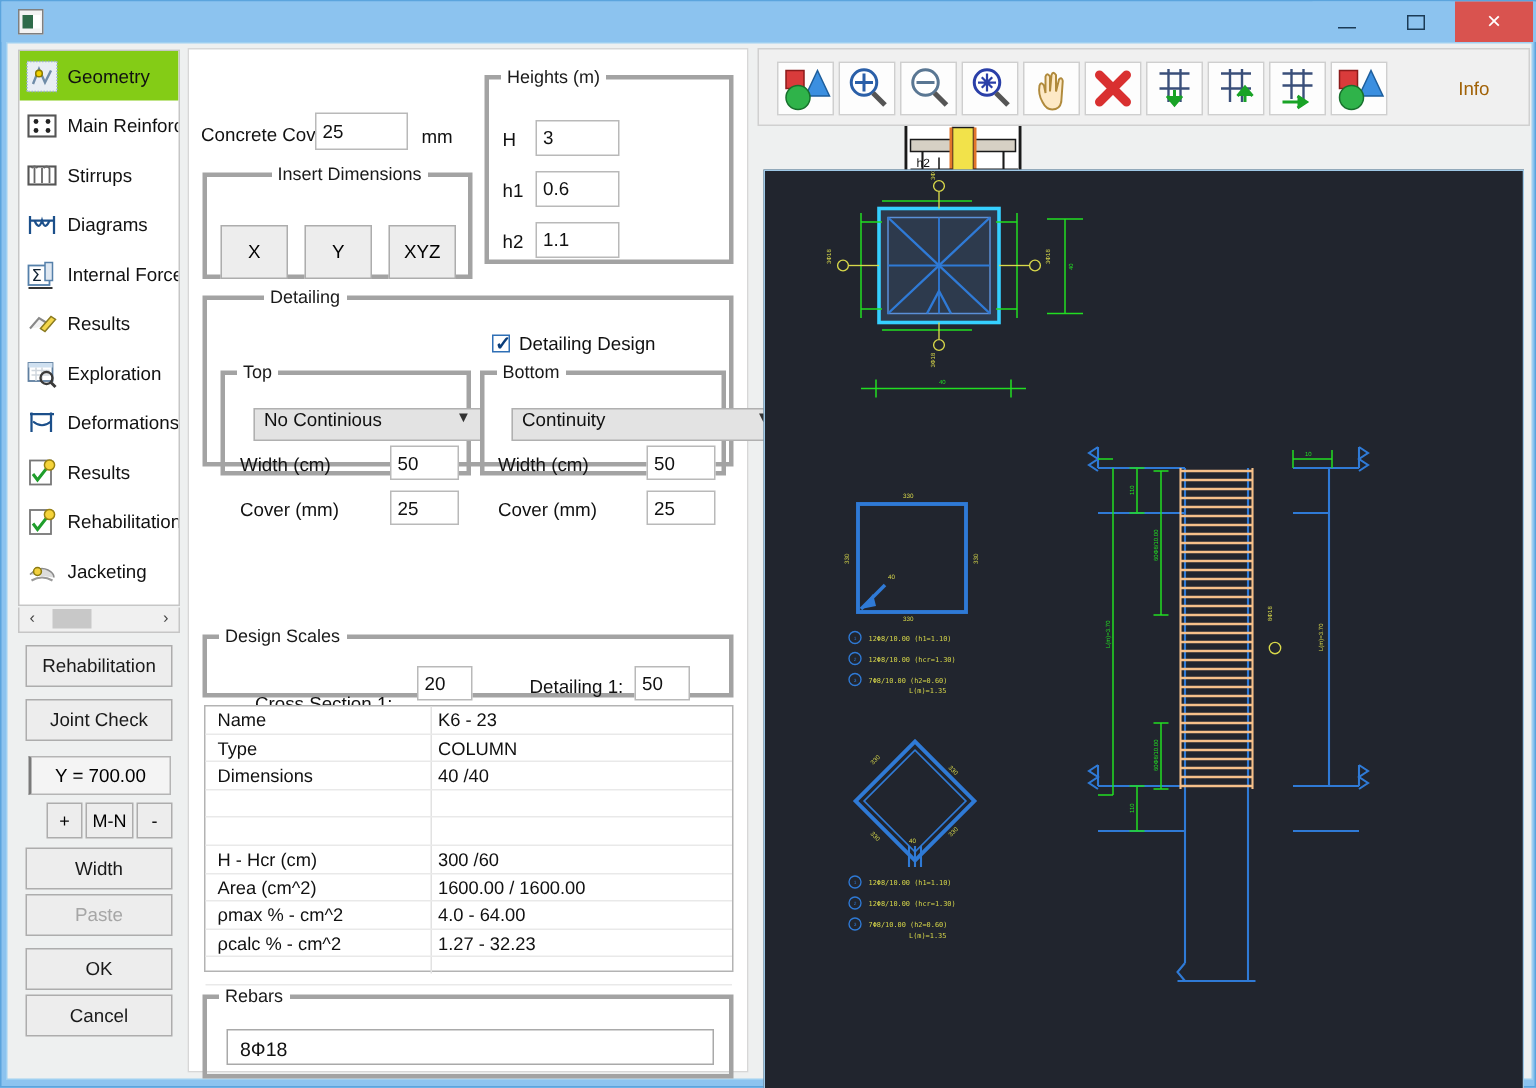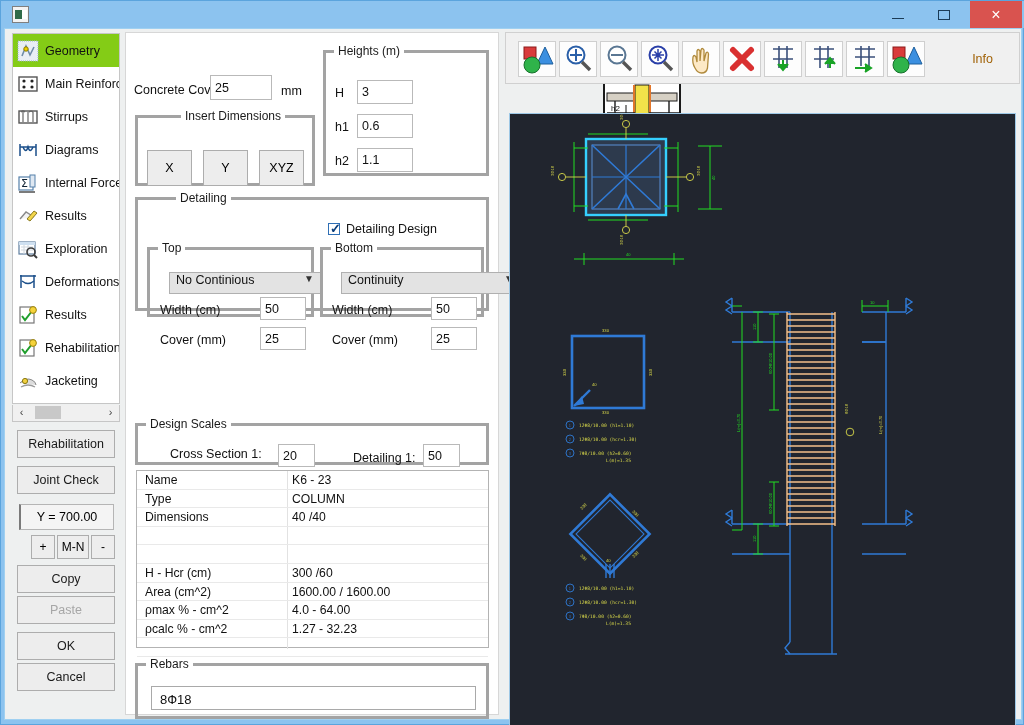--- a/index.html
+++ b/index.html
@@ -382,21 +382,21 @@
         <div id="nav-thumb"></div>
         <div class="arr r">›</div>
       </div>
 
       <div class="sbtn" id="b-recalc">Rehabilitation</div>
       <div class="sbtn" id="b-joint">Joint Check</div>
       <div id="yval">Y = 700.00</div>
       <div class="mini" id="m-plus">+</div>
       <div class="mini" id="m-mn">M-N</div>
       <div class="mini" id="m-minus">-</div>
-      <div class="sbtn" id="b-copy">Copy</div>
+      <div class="sbtn" id="b-copy">Width</div>
       <div class="sbtn dis" id="b-paste">Paste</div>
       <div class="sbtn" id="b-ok">OK</div>
       <div class="sbtn" id="b-cancel">Cancel</div>
     </div>
 
     <div id="mid">
 
       <div class="lbl" style="left:8px; top:50px;">Concrete Cover</div>
       <input class="tbox" style="left: 84px; top: 42px; width: 62px; height: 25px;" value="25">
       <div class="lbl" style="left:155px; top:51px;">mm</div>
@@ -474,21 +474,21 @@
           </div>
           <div class="lbl" style="left:9px; top:48px;">Width (cm)</div>
           <input class="tbox" style="left: 108px; top: 42px; width: 46px; height: 23px;" value="50">
           <div class="lbl" style="left:9px; top:78px;">Cover (mm)</div>
           <input class="tbox" style="left: 108px; top: 72px; width: 46px; height: 23px;" value="25">
         </fieldset>
       </fieldset>
 
       <fieldset class="gb" style="left:9px; top:384px; width:354px; height:48px;">
         <legend>Design Scales</legend>
-        <div class="lbl" style="left:32px; top:16px;">Cross Section 1:</div>
+        <div class="lbl" style="left:32px; top:31px;">Cross Section 1:</div>
         <input class="tbox" style="left: 140px; top: 13px; width: 37px; height: 23px;" value="20">
         <div class="lbl" style="left:215px; top:20px;">Detailing 1:</div>
         <input class="tbox" style="left: 285px; top: 13px; width: 37px; height: 23px;" value="50">
       </fieldset>
 
       <div id="dtable">
         <div class="sep"></div>
         <div class="row">
             <span class="k">Name</span>
             <span class="v">K6 - 23</span>

